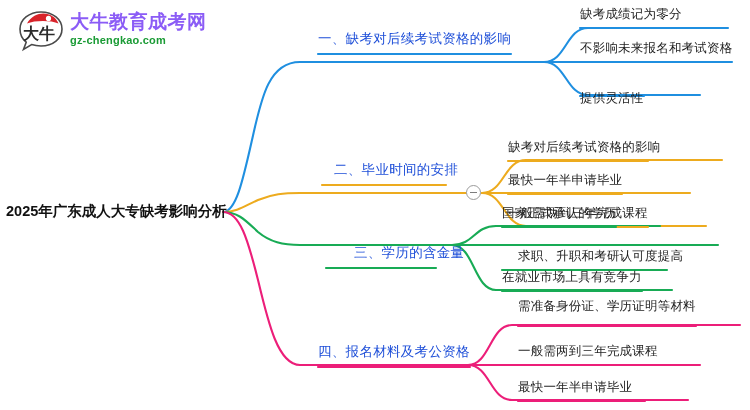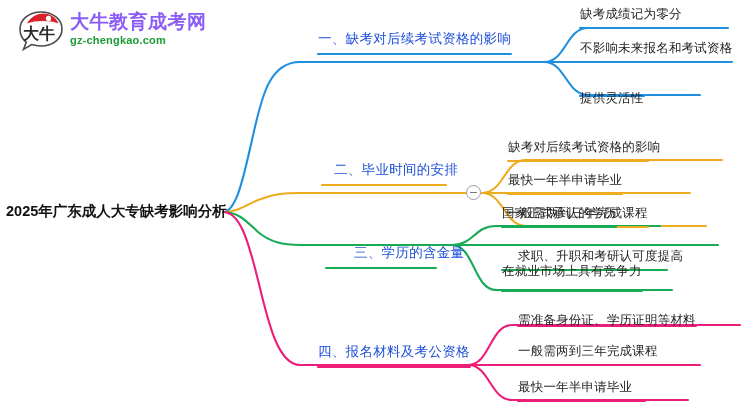--- a/index.html
+++ b/index.html
@@ -182,20 +182,20 @@
 
   <div class="node-text branch-label" style="left:322px; top:163px;margin-left:12px;">二、毕业时间的安排</div>
   <div class="toggle" style="left:466px; top:185px;"></div>
   <div class="node-text leaf-label" style="left:508px; top:141px;">缺考对后续考试资格的影响</div>
   <div class="node-text leaf-label" style="left:508px; top:174px;">最快一年半申请毕业</div>
   <div class="node-text leaf-label" style="left:508px; top:207px;">一般需两到三年完成课程</div>
 
   <div class="node-text branch-label" style="left:326px; top:246px;margin-left:28px;">三、学历的含金量</div>
   <div class="node-text leaf-label" style="left:502px; top:207px;">国家正式承认的学历</div>
   <div class="node-text leaf-label" style="left:518px; top:250px;">求职、升职和考研认可度提高</div>
-  <div class="node-text leaf-label" style="left:502px; top:265px;">在就业市场上具有竞争力</div>
+  <div class="node-text leaf-label" style="left:502px; top:271px;">在就业市场上具有竞争力</div>
 
   <div class="node-text branch-label" style="left:318px; top:345px;">四、报名材料及考公资格</div>
-  <div class="node-text leaf-label" style="left:518px; top:314px;font-family:Liberation Serif, serif;">需准备身份证、学历证明等材料</div>
+  <div class="node-text leaf-label" style="left:518px; top:300px;font-family:Liberation Serif, serif;">需准备身份证、学历证明等材料</div>
   <div class="node-text leaf-label" style="left:518px; top:345px;">一般需两到三年完成课程</div>
   <div class="node-text leaf-label" style="left:518px; top:381px;">最快一年半申请毕业</div>
 
 </div>
 
 </body></html>

